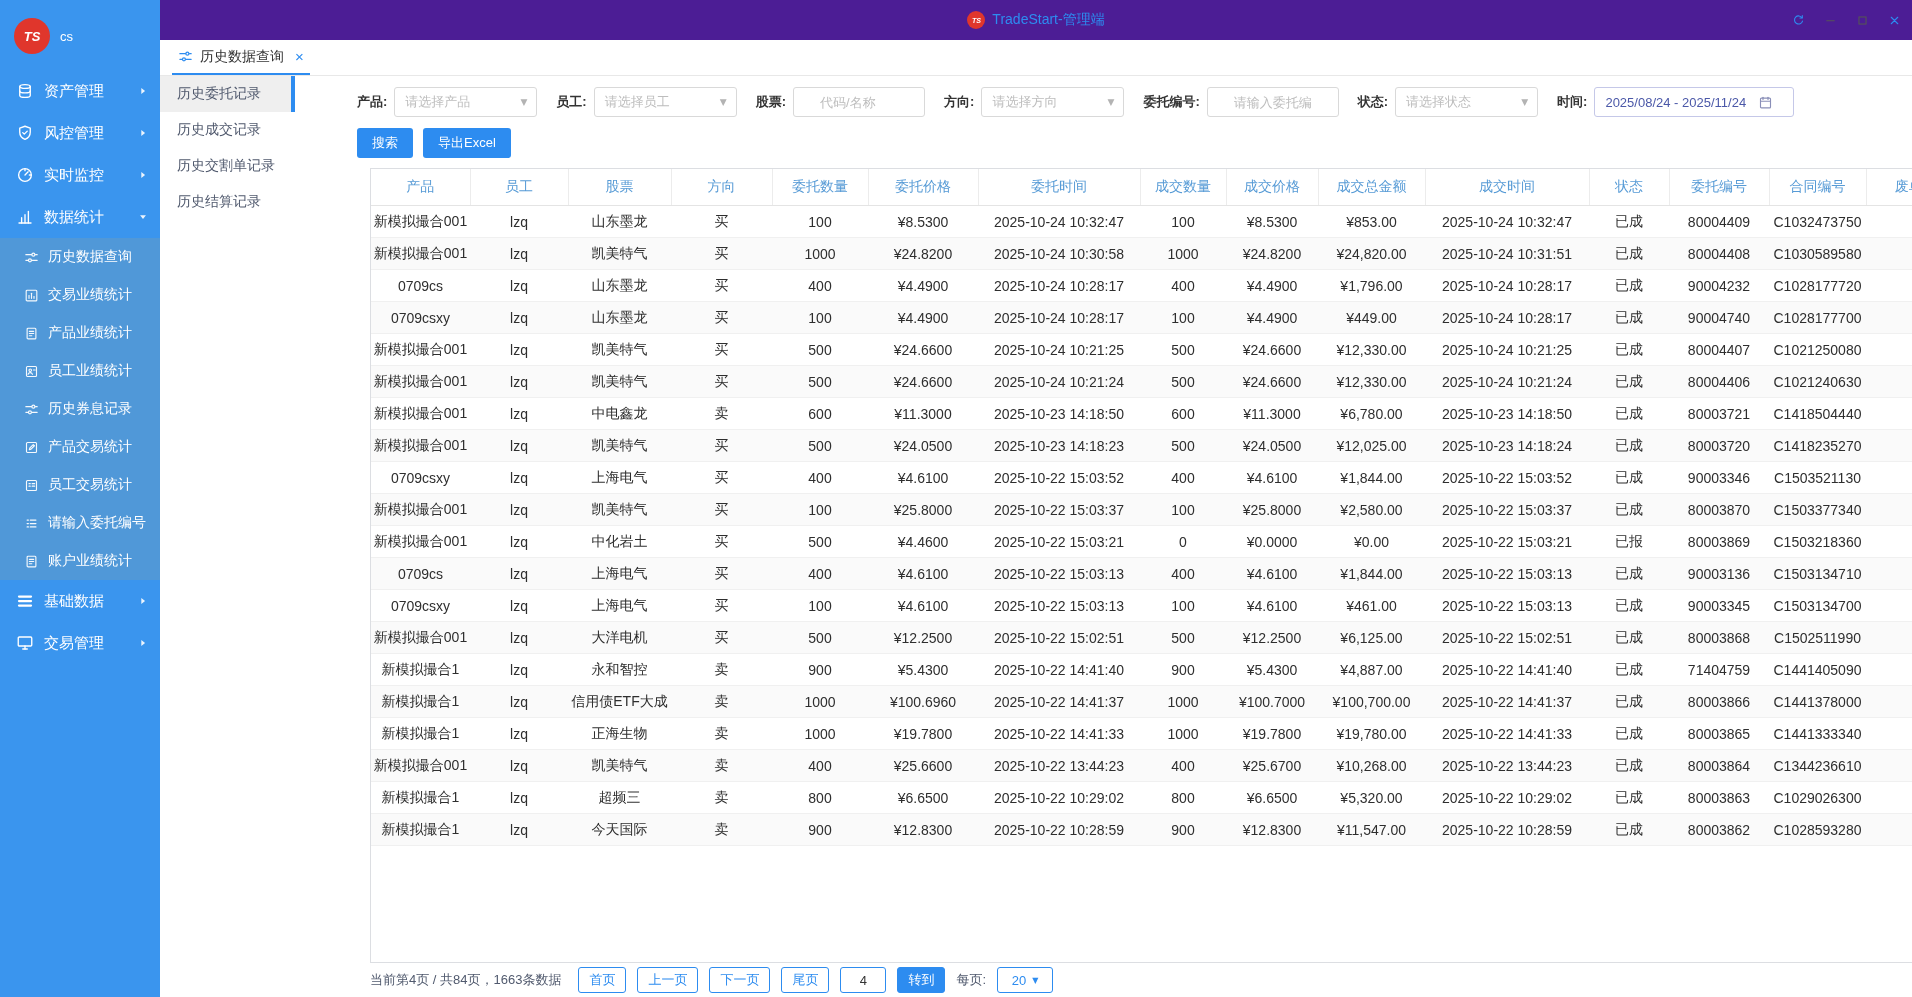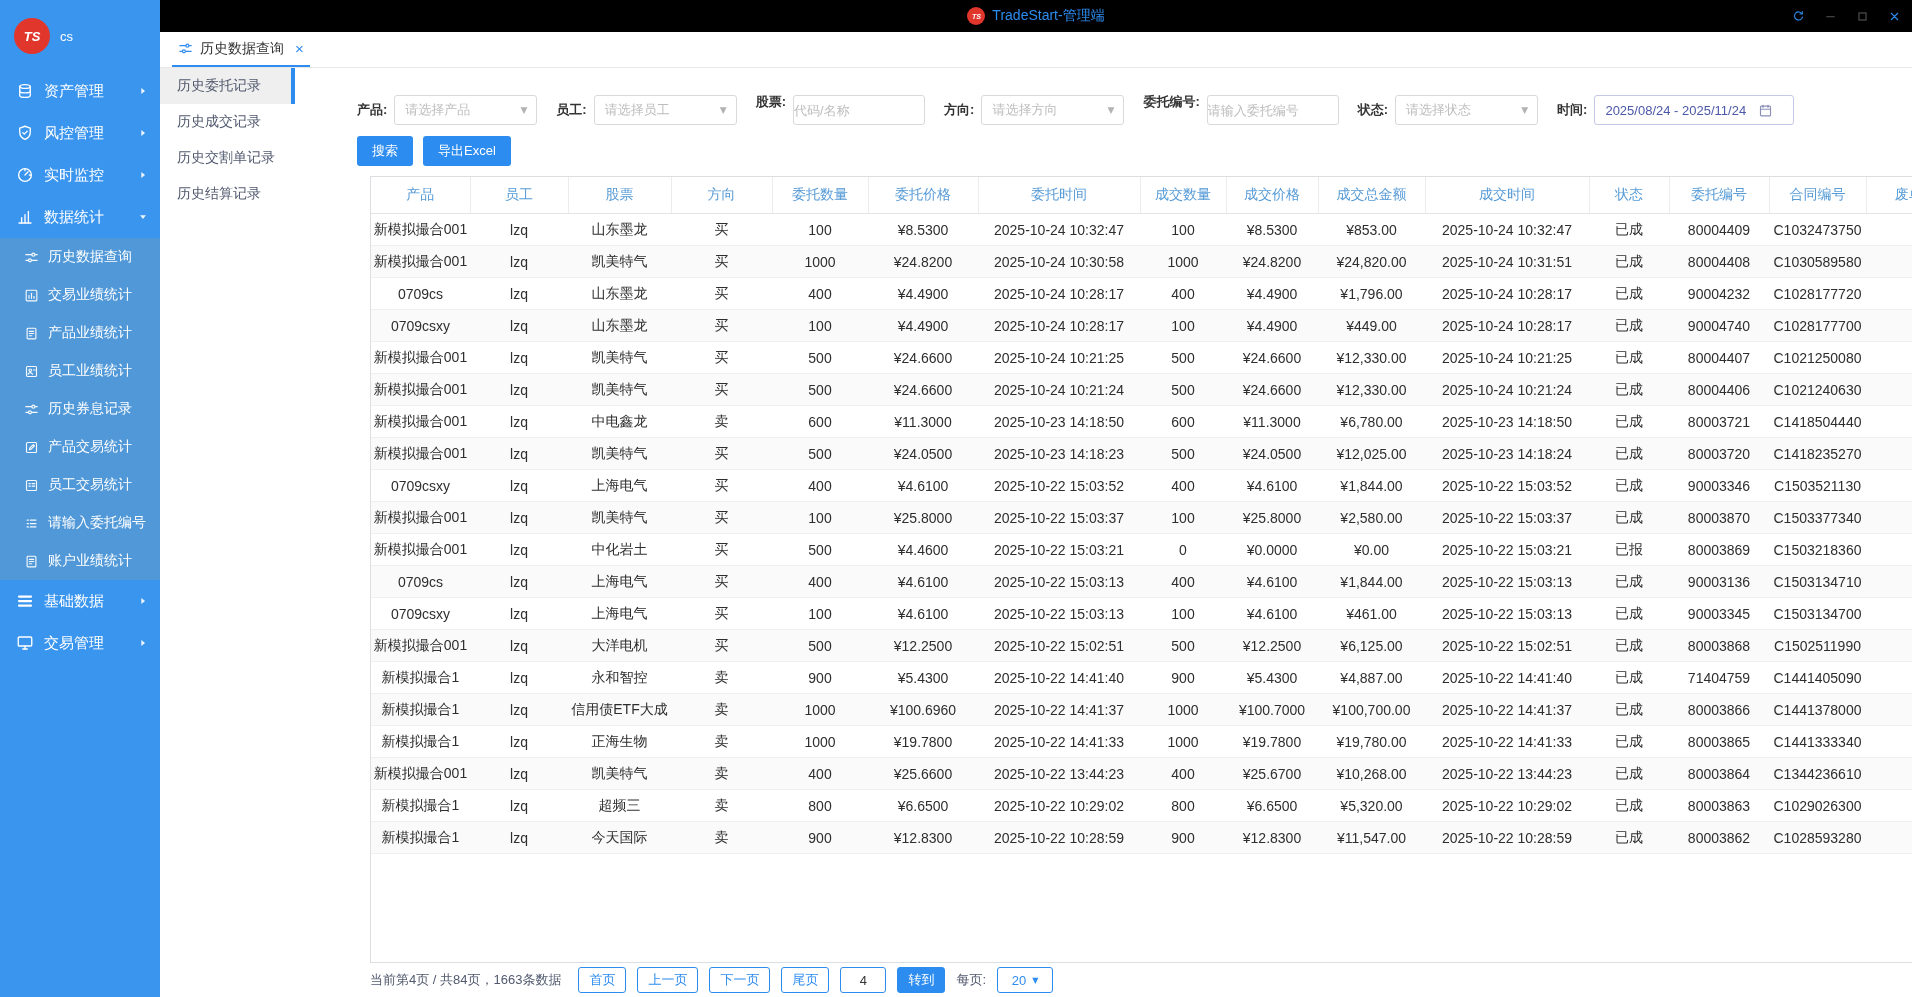--- a/index.html
+++ b/index.html
@@ -21,21 +21,21 @@
   .mi-label{flex:1;}
   .mi-arrow{width:10px;height:10px;display:flex;opacity:.9;}
   .mi-arrow svg{width:10px;height:10px;}
   .submenu{background:#5098d8;}
   .submenu-item{height:38px;display:flex;align-items:center;padding:0 8px 0 24px;font-size:14px;cursor:pointer;}
   .smi-icon{width:15px;height:15px;margin-right:9px;display:flex;opacity:.95;}
   .smi-icon svg{width:15px;height:15px;}
 
   
   .main{flex:1;display:flex;flex-direction:column;min-width:0;}
-  .titlebar{height:32px;background:#000000;position:relative;display:flex;align-items:center;
+  .titlebar{height:40px;background:#4c1d95;position:relative;display:flex;align-items:center;
             justify-content:center;flex-shrink:0;}
   .title-center{display:flex;align-items:center;gap:7px;}
   .app-title{color:#2d8cf0;font-size:14px;}
   .win-controls{position:absolute;right:2px;top:0;height:100%;display:flex;align-items:center;}
   .win-btn{width:32px;height:100%;display:flex;align-items:center;justify-content:center;color:#555;cursor:pointer;}
   .win-btn svg{width:13px;height:13px;}
   .win-btn.blue{color:#2d8cf0;}
 
   .tabbar{height:36px;background:#fff;border-bottom:1px solid #e8e8e8;display:flex;align-items:flex-end;
           padding-left:12px;flex-shrink:0;box-sizing:border-box;}
@@ -44,29 +44,29 @@
   .tab-icon{display:flex;color:#2d8cf0;}
   .tab-icon svg{width:15px;height:15px;}
   .tab-close{color:#2d8cf0;font-size:15px;margin-left:4px;cursor:pointer;}
 
   .content{flex:1;display:flex;min-height:0;gap:48px;}
   .subnav{width:135px;flex-shrink:0;}
   .subnav-item{height:36px;display:flex;align-items:center;padding-left:17px;font-size:14px;color:#515a6e;cursor:pointer;}
   .subnav-item.active{background:#efefef;border-right:4px solid #2d8cf0;}
 
   .workarea{flex:1;min-width:0;display:flex;flex-direction:column;padding-left:14px;box-sizing:border-box;}
-  .filter-row{display:flex;align-items:flex-end;gap:19px;padding-top:11px;flex-shrink:0;}
+  .filter-row{display:flex;align-items:flex-start;gap:19px;padding-top:11px;flex-shrink:0;}
   .field{display:flex;align-items:center;gap:7px;}
   .field-label{font-size:13px;font-weight:700;color:#333;white-space:nowrap;}
   .select{width:143px;height:30px;border:1px solid #d9d9d9;border-radius:3px;background:#fff;display:flex;
           align-items:center;justify-content:space-between;padding:0 9px 0 10px;box-sizing:border-box;cursor:pointer;}
   .select .ph{color:#bdbdbd;font-size:13px;}
   .caret{color:#b3b3b3;font-size:9px;font-family:"DejaVu Sans",sans-serif;}
-  .text-input{width:132px;height:30px;border:1px solid #d9d9d9;border-radius:3px;padding:0 0;font-size:13px;
-              box-sizing:border-box;color:#333;font-family:inherit;margin-top:16px;}
+  .text-input{width:132px;height:30px;border:1px solid #d9d9d9;border-radius:3px;padding:0 26px;font-size:13px;
+              box-sizing:border-box;color:#333;font-family:inherit;}
   .text-input::placeholder{color:#bdbdbd;}
   .date-range{width:200px;height:30px;border:1px solid #c5c8e8;border-radius:3px;display:flex;align-items:center;
               justify-content:space-between;padding:0 20px 0 10px;box-sizing:border-box;cursor:pointer;}
   .date-text{color:#4b58a8;font-size:13px;white-space:nowrap;}
   .cal-icon{display:flex;color:#8a8fb8;}
   .cal-icon svg{width:15px;height:15px;}
 
   .btn-row{display:flex;gap:10px;padding:11px 0 10px 0;flex-shrink:0;}
   .btn.primary{background:#2d8cf0;color:#fff;border:none;border-radius:3px;height:30px;padding:0 15px;
                font-size:13px;cursor:pointer;font-family:inherit;}

